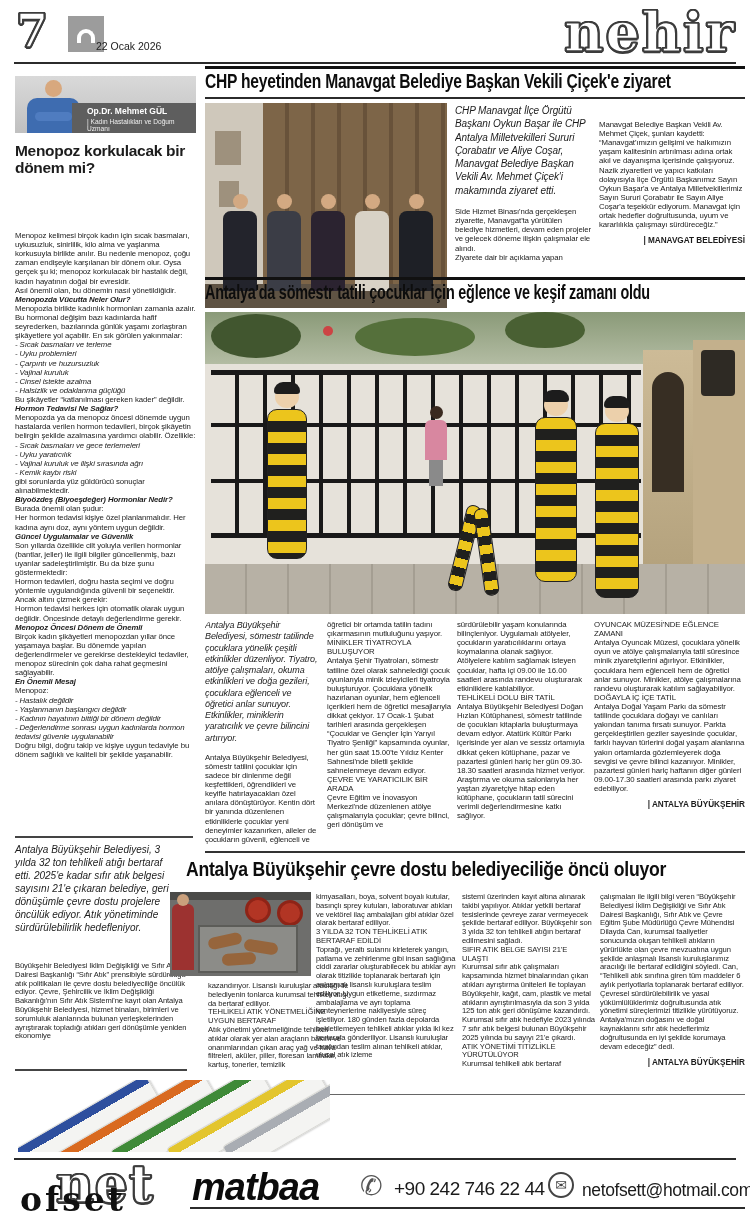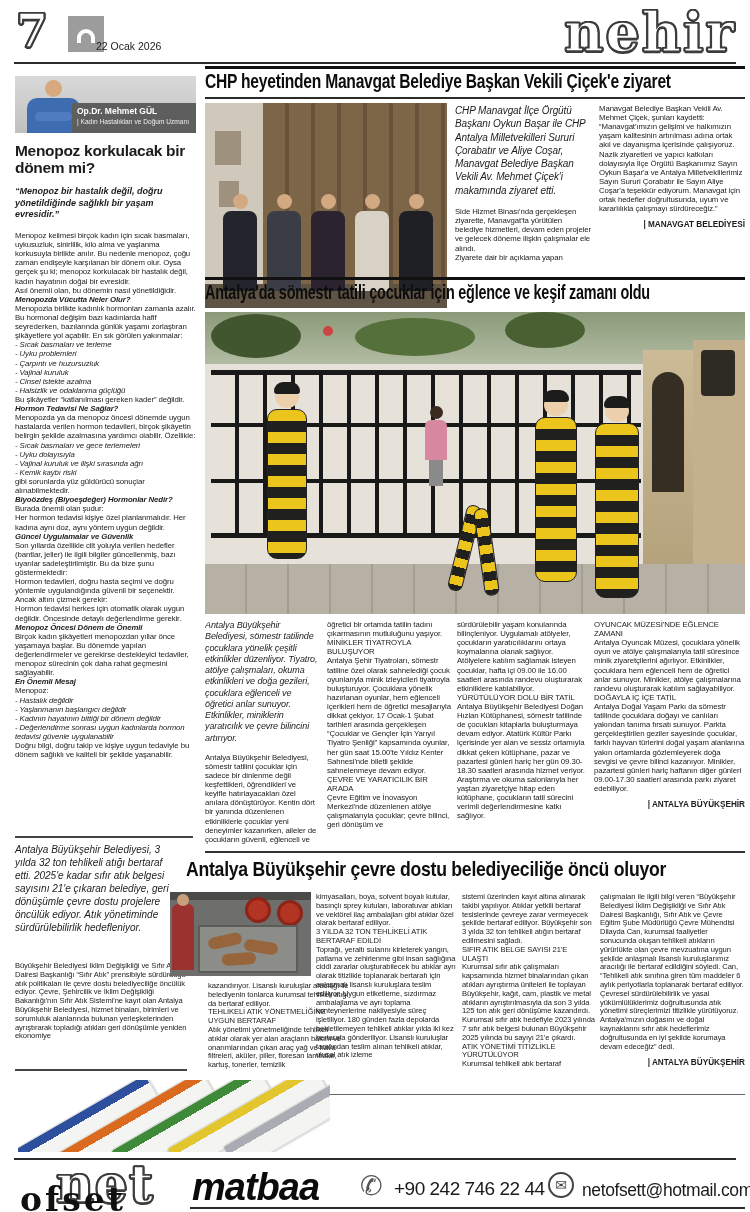--- a/index.html
+++ b/index.html
@@ -28,21 +28,21 @@
   .b-c { font-weight:700; text-align:right; margin-top:7px; font-size:8.2px; letter-spacing:0; }
   .news-body { font-size:7.8px; line-height:1.17; letter-spacing:-0.1px; overflow:hidden; text-align:left; }
   .ital-lead { font-style:italic; }
 
   
   .doc-card { position:absolute; left:15px; top:76px; width:181px; height:57px;
               background:linear-gradient(180deg,#d9d9d9,#c0c0c0); overflow:hidden; }
   .dhead { position:absolute; left:30px; top:4px; width:17px; height:17px; border-radius:50%; background:#d8a87e; }
   .dbody { position:absolute; left:12px; top:22px; width:53px; height:36px; border-radius:10px 10px 0 0; background:#3e6cb0; }
   .dbody:after { content:""; position:absolute; left:8px; top:14px; width:37px; height:9px; border-radius:5px; background:#4f7cc0; }
-  .doc-bar { position:absolute; left:57px; right:0; bottom:0; height:30px; background:#5e5e5e; padding:3px 5px; }
+  .doc-bar { position:absolute; left:57px; right:0; bottom:0; height:30px; background:#5e5e5e; padding:3px 15px; }
   .doc-name { color:#fff; font-weight:700; font-size:8.5px; }
   .doc-spec { color:#efefef; font-size:6.6px; margin-top:2px; }
   .doc-title { position:absolute; left:15px; top:143px; width:181px; font-weight:800; font-size:15.5px; line-height:1.08; letter-spacing:-0.3px; }
   .doc-lead { position:absolute; left:15px; top:186px; width:181px; font-weight:700; font-style:italic; font-size:9px; line-height:1.3; }
   .doc-body { position:absolute; left:15px; top:231px; width:181px; height:602px; font-size:7.8px; line-height:1.17; letter-spacing:-0.1px; overflow:hidden; }
 
   
   .headline { font-weight:800; font-size:20px; letter-spacing:-0.3px; white-space:nowrap; color:#0d0d0d; }
   .squish { display:inline-block; transform-origin:0 50%; }
   .chp-head { position:absolute; left:205px; top:70px; width:540px; }
@@ -51,21 +51,21 @@
   .chp-wall { position:absolute; left:0; top:0; width:58px; height:100%; background:#cfc8bb; }
   .frame { position:absolute; background:#9e917d; }
   .chp-door { position:absolute; left:58px; right:0; top:0; bottom:0;
               background:repeating-linear-gradient(90deg,#7d6548 0 22px,#68523a 22px 26px); }
   .chp-floor { position:absolute; left:0; bottom:0; width:100%; height:24px; background:#5f5344; }
   .fig { position:absolute; bottom:16px; width:34px; height:98px; }
   .fig-head { width:15px; height:15px; border-radius:50%; background:#d3a982; margin:0 auto; }
   .fig-body { width:100%; height:80px; border-radius:8px 8px 0 0; margin-top:2px; }
   .chp-c1 { position:absolute; left:455px; top:104px; width:137px; height:203px; }
   .chp-c1 .ital-lead { font-size:10px; line-height:1.33; margin-bottom:10px; }
-  .chp-c2 { position:absolute; left:599px; top:104px; width:146px; height:168px; }
+  .chp-c2 { position:absolute; left:599px; top:120px; width:146px; height:168px; }
 
   
   .som-head { position:absolute; left:205px; top:281px; width:540px; }
   .som-photo { position:absolute; left:205px; top:312px; width:540px; height:302px; background:#e6e2da; overflow:hidden; }
   .sp-foliage { position:absolute; left:0; top:0; right:0; height:52px; background:linear-gradient(#8a9a78,#b3bca3); }
   .blob { position:absolute; border-radius:50%; }
   .sp-gate { position:absolute; left:6px; top:58px; width:430px; height:168px;
              border-top:5px solid #191919; border-bottom:5px solid #191919;
              background:repeating-linear-gradient(90deg,rgba(0,0,0,0) 0 24px,#191919 24px 28px); }
   .hbar { position:absolute; left:0; width:100%; height:4px; background:#191919; }
@@ -134,45 +134,44 @@
 
   <div class="doc-card">
     <div class="dhead"></div>
     <div class="dbody"></div>
     <div class="doc-bar">
       <div class="doc-name">Op.Dr. Mehmet GÜL</div>
       <div class="doc-spec">| Kadın Hastalıkları ve Doğum Uzmanı</div>
     </div>
   </div>
   <div class="doc-title">Menopoz korkulacak bir dönem mi?</div>
-  <div class="doc-lead">“Menopoz bir hastalık değil, doğru yönetildiğinde sağlıklı bir yaşam evresidir.”</div>
   <div class="doc-body">
       <div class="b b-p">Menopoz kelimesi birçok kadın için sıcak basmaları, uykusuzluk, sinirlilik, kilo alma ve yaşlanma korkusuyla birlikte anılır. Bu nedenle menopoz, çoğu zaman endişeyle karşılanan bir dönem olur. Oysa gerçek şu ki; menopoz korkulacak bir hastalık değil, kadın hayatının doğal bir evresidir.</div>
       <div class="b b-p">Asıl önemli olan, bu dönemin nasıl yönetildiğidir.</div>
       <div class="b b-h">Menopozda Vücutta Neler Olur?</div>
       <div class="b b-p">Menopozla birlikte kadınlık hormonları zamanla azalır. Bu hormonal değişim bazı kadınlarda hafif seyrederken, bazılarında günlük yaşamı zorlaştıran şikâyetlere yol açabilir. En sık görülen yakınmalar:</div>
       <div class="b b-i">- Sıcak basmaları ve terleme</div>
       <div class="b b-i">- Uyku problemleri</div>
       <div class="b b-i">- Çarpıntı ve huzursuzluk</div>
       <div class="b b-i">- Vajinal kuruluk</div>
       <div class="b b-i">- Cinsel istekte azalma</div>
       <div class="b b-i">- Halsizlik ve odaklanma güçlüğü</div>
       <div class="b b-p">Bu şikâyetler “katlanılması gereken kader” değildir.</div>
       <div class="b b-h">Hormon Tedavisi Ne Sağlar?</div>
       <div class="b b-p">Menopozda ya da menopoz öncesi dönemde uygun hastalarda verilen hormon tedavileri, birçok şikâyetin belirgin şekilde azalmasına yardımcı olabilir. Özellikle:</div>
       <div class="b b-i">- Sıcak basmaları ve gece terlemeleri</div>
-      <div class="b b-i">- Uyku dolayısıyla</div>
+      <div class="b b-i">- Uyku yaratıcılık</div>
       <div class="b b-i">- Vajinal kuruluk ve ilişki sırasında ağrı</div>
       <div class="b b-i">- Kemik kaybı riski</div>
       <div class="b b-p">gibi sorunlarda yüz güldürücü sonuçlar alınabilmektedir.</div>
       <div class="b b-h">Biyoözdeş (Biyoeşdeğer) Hormonlar Nedir?</div>
       <div class="b b-p">Burada önemli olan şudur:</div>
       <div class="b b-p">Her hormon tedavisi kişiye özel planlanmalıdır. Her kadına aynı doz, aynı yöntem uygun değildir.</div>
       <div class="b b-h">Güncel Uygulamalar ve Güvenlik</div>
-      <div class="b b-p">Son yıllarda özellikle cilt yoluyla verilen hedefler (bantlar, jeller) ile ilgili bilgiler güncellenmiş, bazı uyarılar sadeleştirilmiştir. Bu da bize şunu göstermektedir:</div>
+      <div class="b b-p">Son yıllarda özellikle cilt yoluyla verilen hormonlar (bantlar, jeller) ile ilgili bilgiler güncellenmiş, bazı uyarılar sadeleştirilmiştir. Bu da bize şunu göstermektedir:</div>
       <div class="b b-p">Hormon tedavileri, doğru hasta seçimi ve doğru yöntemle uygulandığında güvenli bir seçenektir.</div>
       <div class="b b-p">Ancak altını çizmek gerekir:</div>
       <div class="b b-p">Hormon tedavisi herkes için otomatik olarak uygun değildir. Öncesinde detaylı değerlendirme gerekir.</div>
       <div class="b b-h">Menopoz Öncesi Dönem de Önemli</div>
       <div class="b b-p">Birçok kadın şikâyetleri menopozdan yıllar önce yaşamaya başlar. Bu dönemde yapılan değerlendirmeler ve gerekirse destekleyici tedaviler, menopoz sürecinin çok daha rahat geçmesini sağlayabilir.</div>
       <div class="b b-h">En Önemli Mesaj</div>
       <div class="b b-p">Menopoz:</div>
       <div class="b b-i">- Hastalık değildir</div>
       <div class="b b-i">- Yaşlanmanın başlangıcı değildir</div>
       <div class="b b-i">- Kadının hayatının bittiği bir dönem değildir</div>
@@ -274,21 +273,21 @@
   </div>
   <div class="som-col som-c2 news-body">
       <div class="b b-p">öğretici bir ortamda tatilin tadını çıkarmasının mutluluğunu yaşıyor.</div>
       <div class="b b-p">MİNİKLER TİYATROYLA BULUŞUYOR</div>
       <div class="b b-p">Antalya Şehir Tiyatroları, sömestr tatiline özel olarak sahnelediği çocuk oyunlarıyla minik izleyicileri tiyatroyla buluşturuyor. Çocuklara yönelik hazırlanan oyunlar, hem eğlenceli içerikleri hem de öğretici mesajlarıyla dikkat çekiyor. 17 Ocak-1 Şubat tarihleri arasında gerçekleşen “Çocuklar ve Gençler İçin Yarıyıl Tiyatro Şenliği” kapsamında oyunlar, her gün saat 15.00'te Yıldız Kenter Sahnesi'nde biletli şekilde sahnelenmeye devam ediyor.</div>
       <div class="b b-p">ÇEVRE VE YARATICILIK BİR ARADA</div>
       <div class="b b-p">Çevre Eğitim ve İnovasyon Merkezi'nde düzenlenen atölye çalışmalarıyla çocuklar; çevre bilinci, geri dönüşüm ve</div>
     </div>
   <div class="som-col som-c3 news-body">
       <div class="b b-p">sürdürülebilir yaşam konularında bilinçleniyor. Uygulamalı atölyeler, çocukların yaratıcılıklarını ortaya koymalarına olanak sağlıyor. Atölyelere katılım sağlamak isteyen çocuklar, hafta içi 09.00 ile 16.00 saatleri arasında randevu oluşturarak etkinliklere katılabiliyor.</div>
-      <div class="b b-p">YÜRÜTÜLÜYOR DOLU BİR TATİL</div>
+      <div class="b b-p">TEHLİKELİ DOLU BİR TATİL</div>
       <div class="b b-p">Antalya Büyükşehir Belediyesi Doğan Hızlan Kütüphanesi, sömestr tatilinde de çocukları kitaplarla buluşturmaya devam ediyor. Atatürk Kültür Parkı içerisinde yer alan ve sessiz ortamıyla dikkat çeken kütüphane, pazar ve pazartesi günleri hariç her gün 09.30-18.30 saatleri arasında hizmet veriyor. Araştırma ve okuma salonlarıyla her yaştan ziyaretçiye hitap eden kütüphane, çocukların tatil sürecini verimli değerlendirmesine katkı sağlıyor.</div>
     </div>
   <div class="som-col som-c4 news-body">
       <div class="b b-p">OYUNCAK MÜZESİ'NDE EĞLENCE ZAMANI</div>
       <div class="b b-p">Antalya Oyuncak Müzesi, çocuklara yönelik oyun ve atölye çalışmalarıyla tatil süresince minik ziyaretçilerini ağırlıyor. Etkinlikler, çocuklara hem eğlenceli hem de öğretici anlar sunuyor. Minikler, atölye çalışmalarına randevu oluşturarak katılım sağlayabiliyor.</div>
       <div class="b b-p">DOĞAYLA İÇ İÇE TATİL</div>
       <div class="b b-p">Antalya Doğal Yaşam Parkı da sömestr tatilinde çocuklara doğayı ve canlıları yakından tanıma fırsatı sunuyor. Parkta gerçekleştirilen geziler sayesinde çocuklar, farklı hayvan türlerini doğal yaşam alanlarına yakın ortamlarda gözlemleyerek doğa sevgisi ve çevre bilinci kazanıyor. Minikler, pazartesi günleri hariç haftanın diğer günleri 09.00-17.30 saatleri arasında parkı ziyaret edebiliyor.</div>
       <div class="b b-c">| ANTALYA BÜYÜKŞEHİR</div>
     </div>
 

